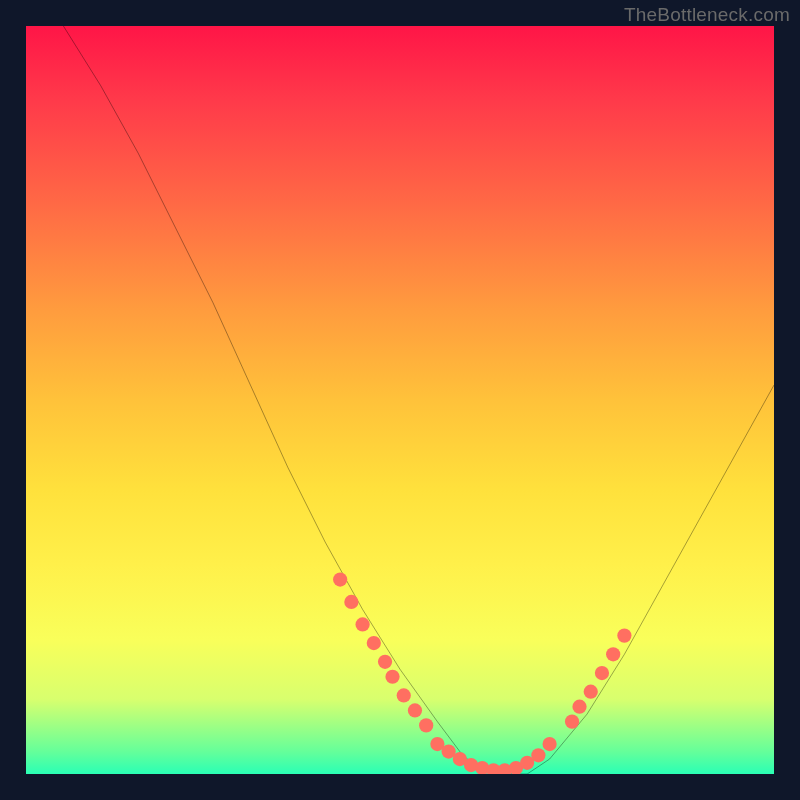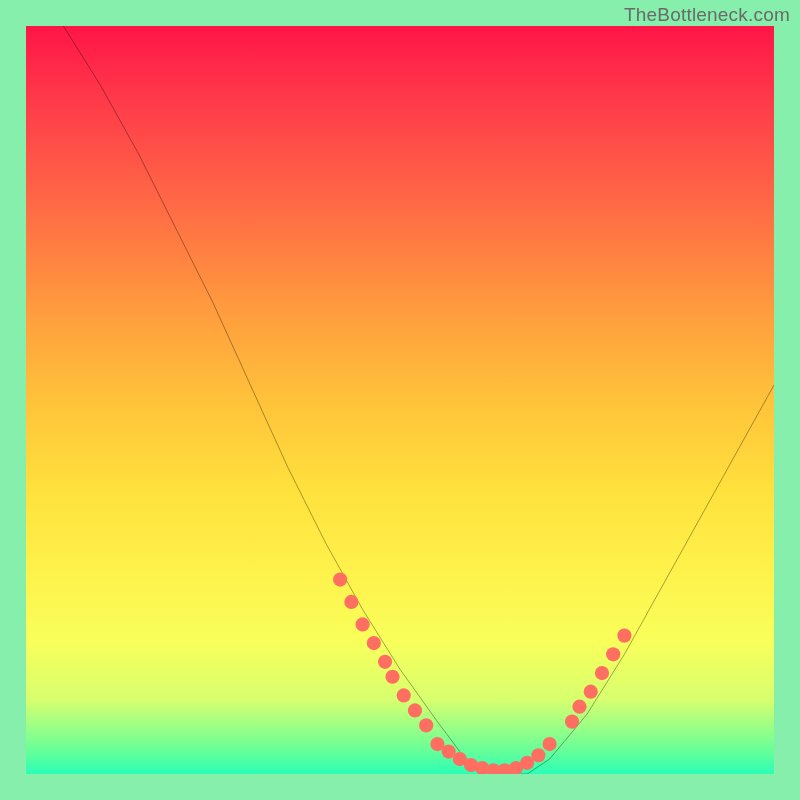--- a/index.html
+++ b/index.html
@@ -7,21 +7,21 @@
     padding: 0;
     width: 800px;
     height: 800px;
     background: #000;
     font-family: Arial, Helvetica, sans-serif;
     overflow: hidden;
   }
   .frame {
     position: absolute;
     inset: 0;
-    background: #86efac;
+    background: #0f172a;
   }
   .plot-area {
     position: absolute;
     left: 26px;
     top: 26px;
     width: 748px;
     height: 748px;
     overflow: hidden;
   }
   .gradient-bg {

